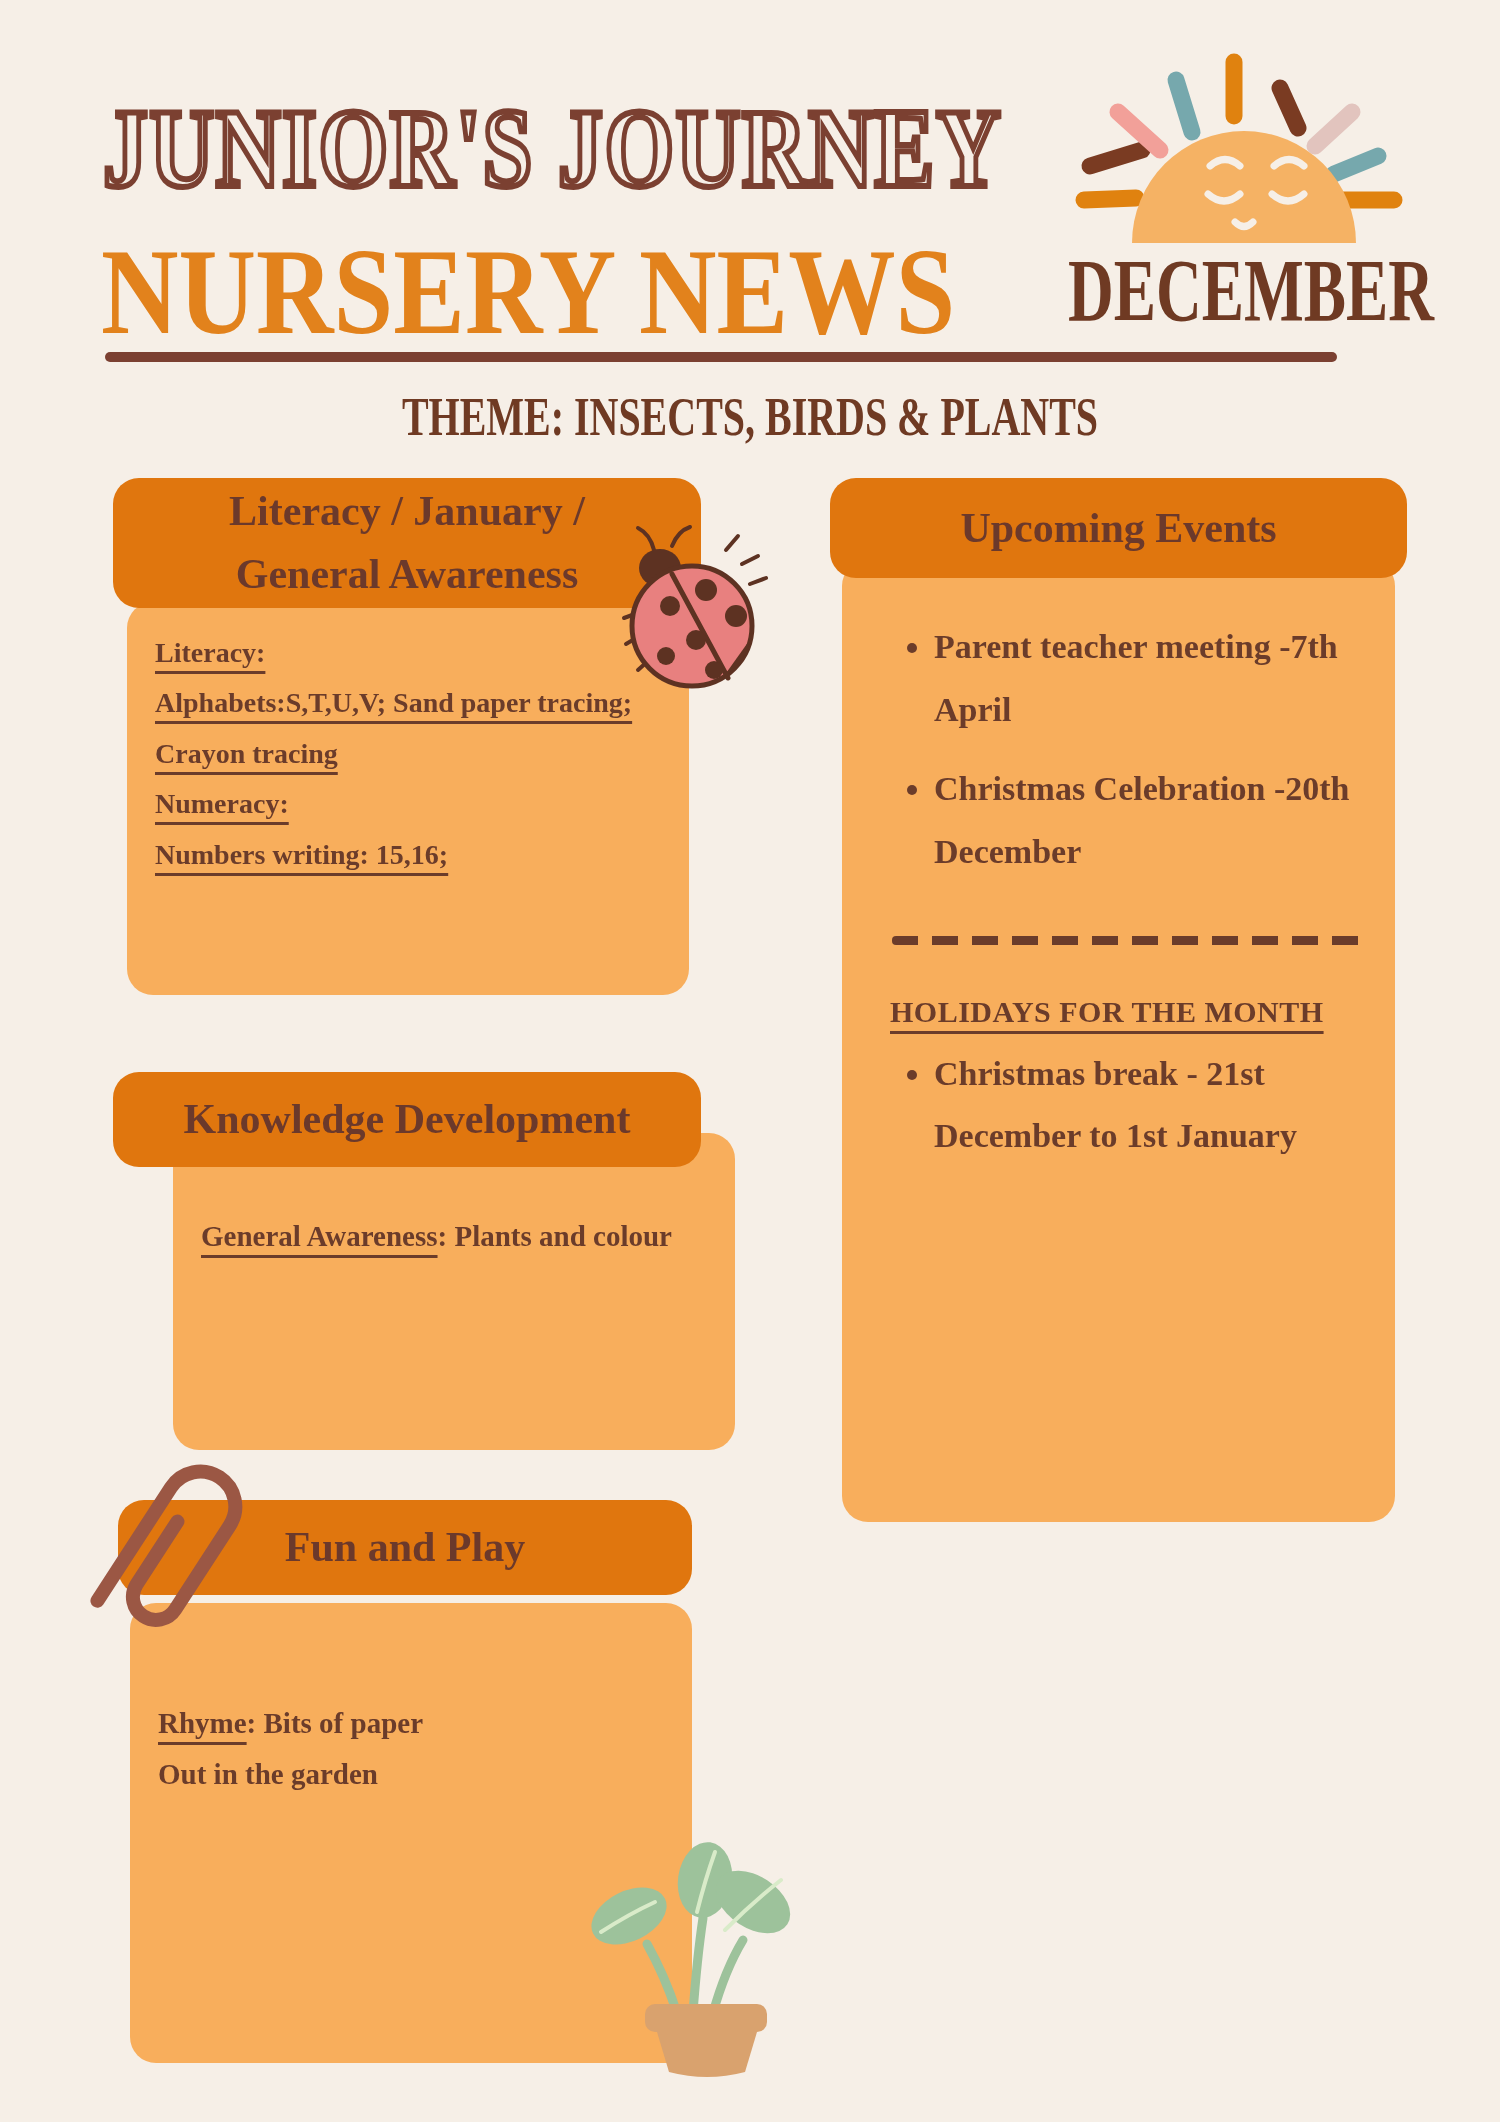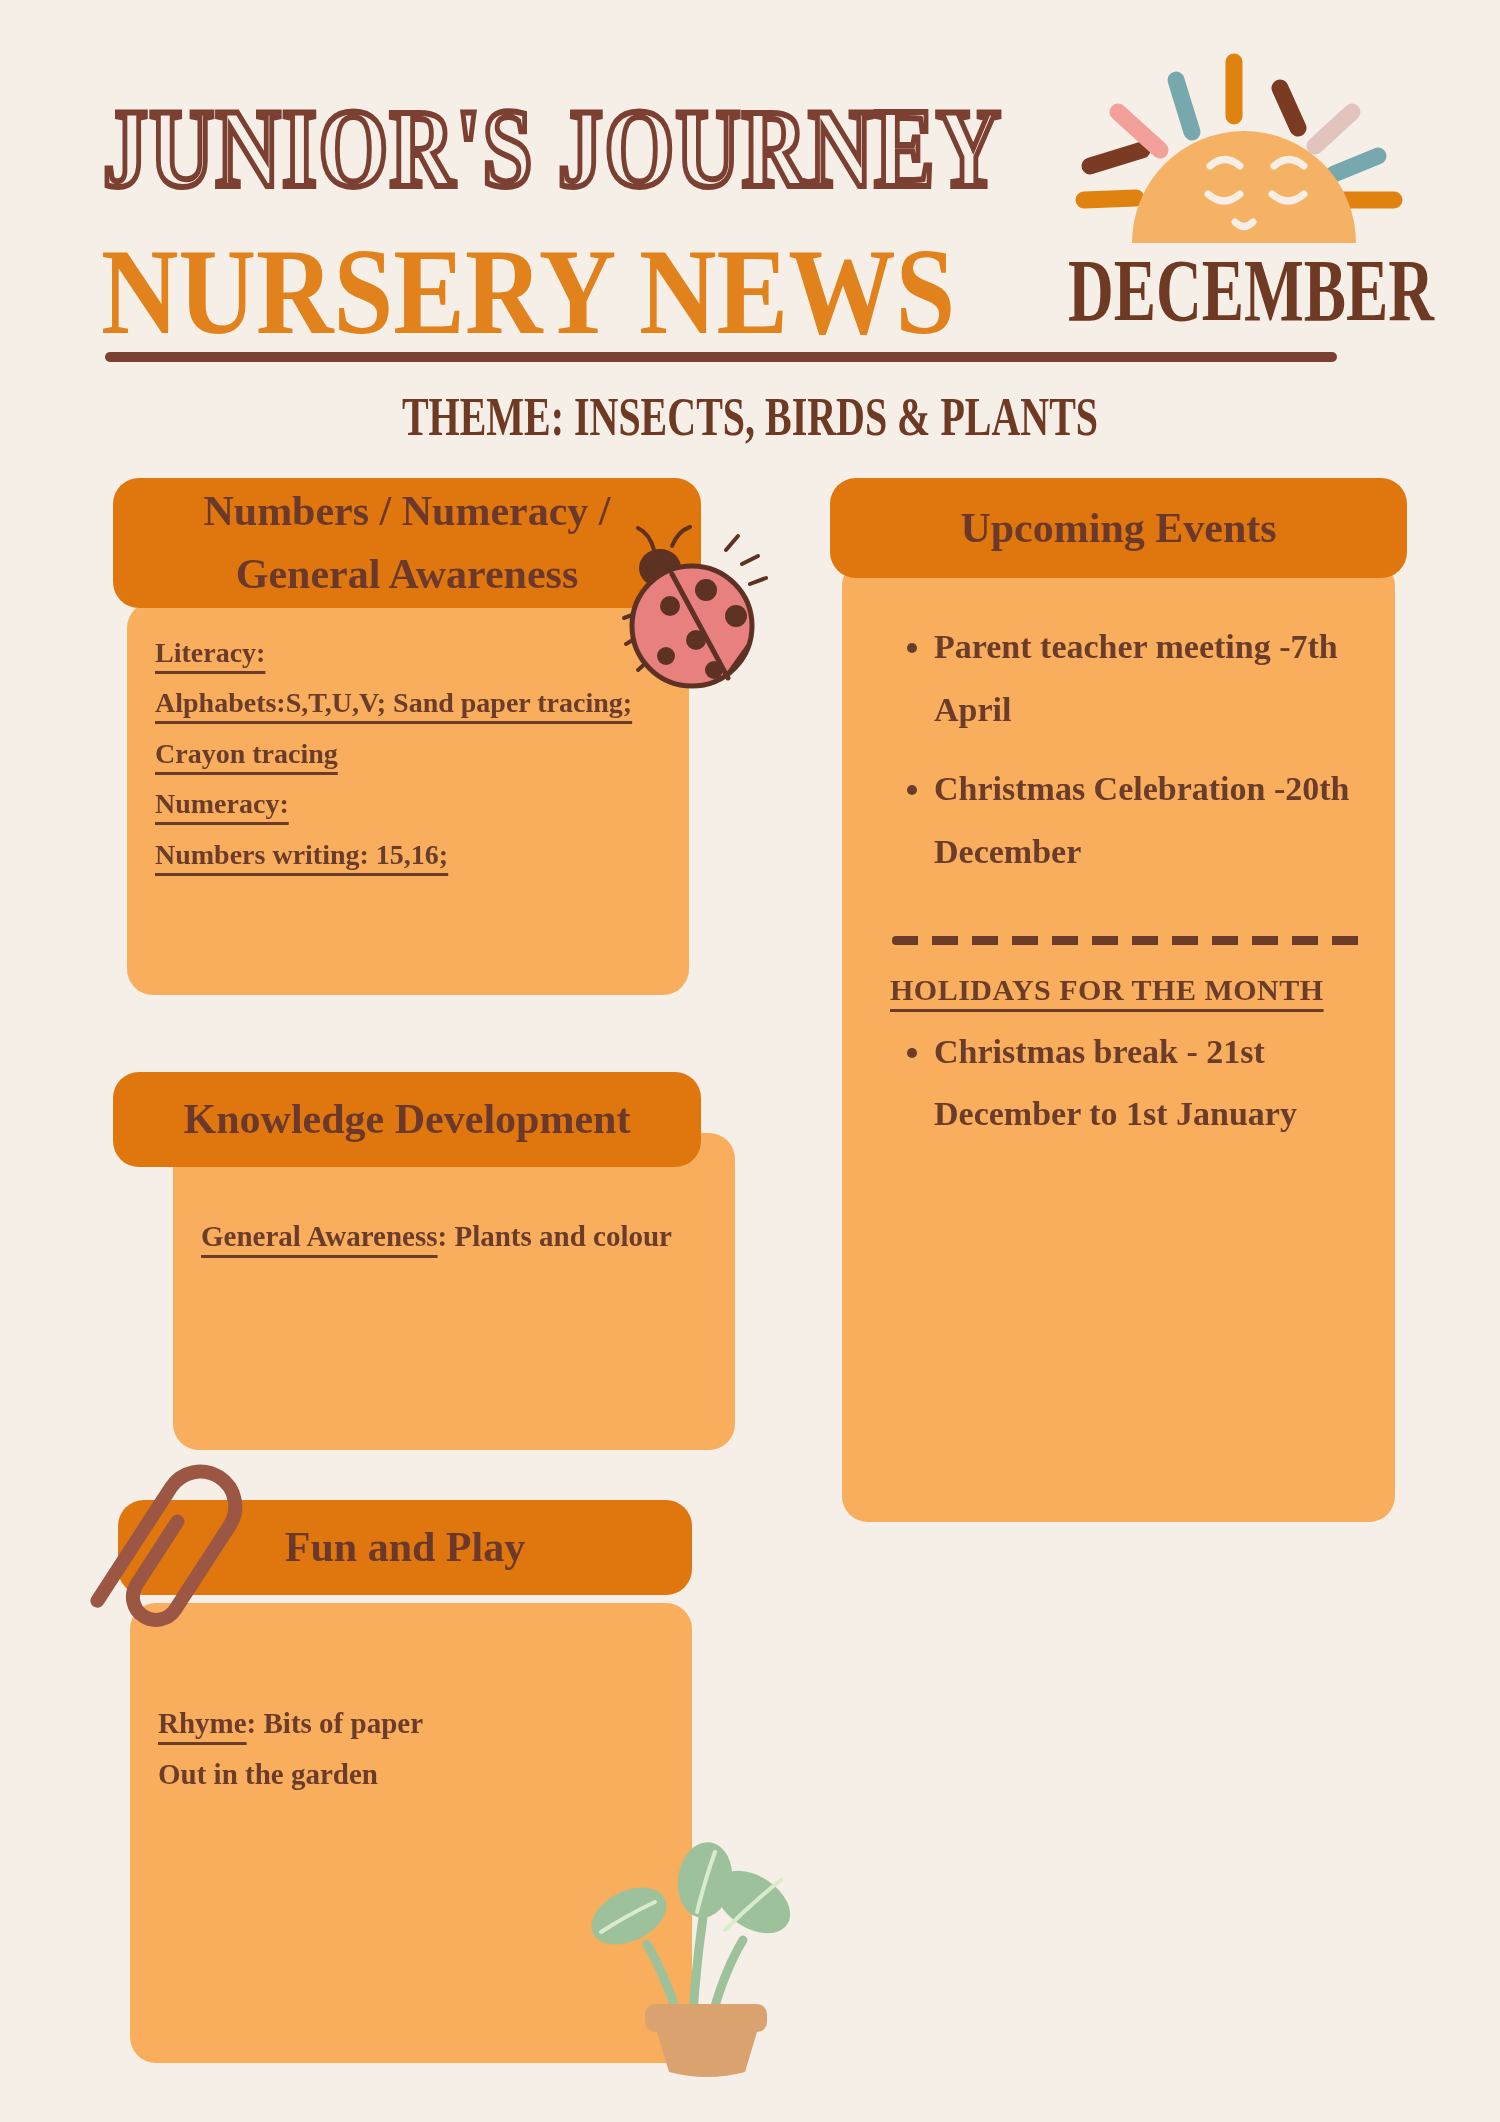--- a/index.html
+++ b/index.html
@@ -67,21 +67,21 @@
   .ev-header{left:830px;top:478px;width:577px;height:100px;}
   .ev-body{left:842px;top:560px;width:553px;height:962px;padding:56px 20px 0 48px;box-sizing:border-box;}
   .ev-body ul{margin:0;padding:0 0 0 44px;}
   .ev-body li{font-size:34px;line-height:1.85;margin-bottom:16px;padding-right:6px;}
   .dashed{
     height:9px;width:478px;margin-top:52px;margin-left:2px;
     background:repeating-linear-gradient(90deg,#6B3C2A 0 26px,transparent 26px 40px);
     border-radius:4px;
   }
   .holidays-title{
-    margin:28px 0 14px 0;font-size:30px;letter-spacing:0.5px;
+    margin:50px 0 14px 0;font-size:30px;letter-spacing:0.5px;
   }
   
   .ladybug{position:absolute;left:608px;top:518px;z-index:3;}
   .paperclip{position:absolute;left:100px;top:1442px;z-index:4;transform:rotate(33deg);}
   .plant{position:absolute;left:585px;top:1838px;z-index:5;}
 </style>
 </head>
 <body>
 
 <div class="page">
@@ -109,21 +109,21 @@
       <path d="M163,174 q9,9 18,0"></path>
     </g>
   </svg>
 
   <div class="newsletter-title">NURSERY NEWS</div>
   <div class="month">DECEMBER</div>
   <div class="rule"></div>
   <div class="theme">THEME: INSECTS, BIRDS &amp; PLANTS</div>
 
   <div class="card-header c1-header">
-    <div class="hline">Numbers / Numeracy /</div>
+    <div class="hline">Literacy / January /</div>
     <div class="hline">General Awareness</div>
   </div>
   <div class="card-body c1-body">
     <p class="u">Literacy: </p>
     <p class="u">Alphabets:S,T,U,V; Sand paper tracing; Crayon tracing</p>
     <p class="u">Numeracy: </p>
     <p class="u">Numbers writing: 15,16; </p>
   </div>
 
   <svg class="ladybug" width="172" height="196" viewBox="0 0 172 196">

